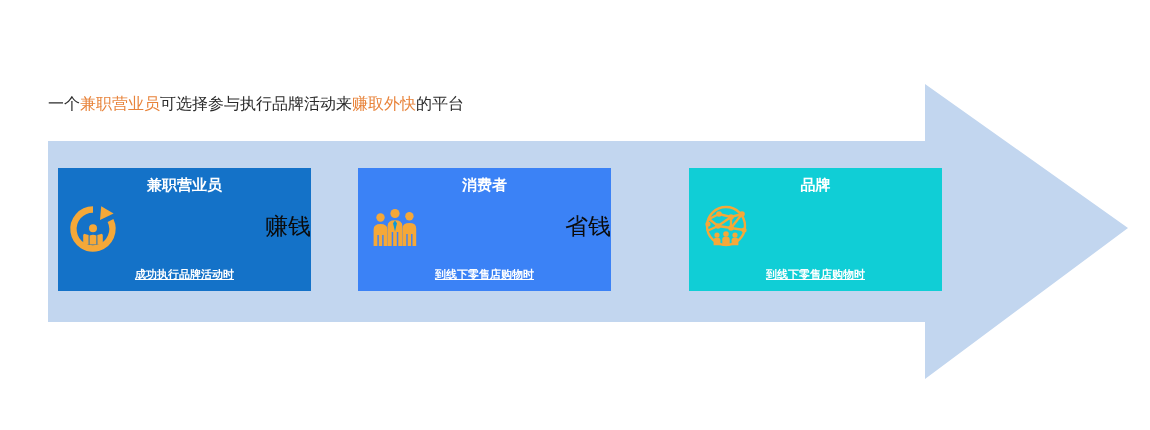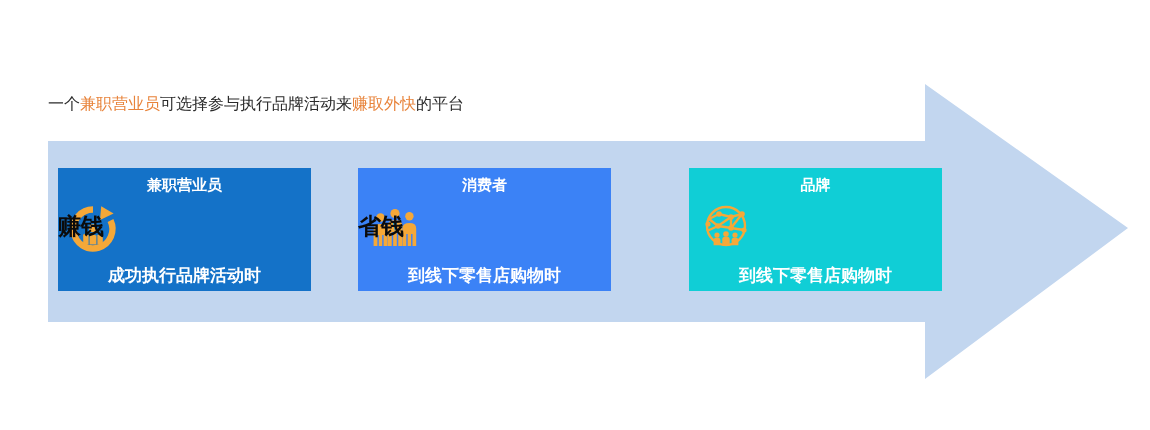--- a/index.html
+++ b/index.html
@@ -66,36 +66,37 @@
     color: #ffffff;
     font-size: 15px;
     line-height: 20px;
     font-weight: bold;
   }
   .card-main {
     position: absolute;
     top: 44px;
     left: 0;
     width: 100%;
-    text-align: left;
+    text-align: right;
     color: #0b0b0b;
     font-size: 23px;
     line-height: 28px;
-    font-weight: bold;
+    font-weight: normal;
   }
   .card-foot {
     position: absolute;
     bottom: 6px;
     left: 0;
     width: 100%;
     text-align: center;
     color: #ffffff;
-    font-size: 17px;
+    font-size: 11px;
     line-height: 20px;
     font-weight: bold;
+    text-decoration: underline;
   }
   .card-icon {
     position: absolute;
     left: 10px;
     top: 36px;
     width: 50px;
     height: 52px;
   }
   .card.c1 .card-icon { top: 34px; left: 12px; }
   .card.c2 .card-icon { top: 34px; left: 12px; }

